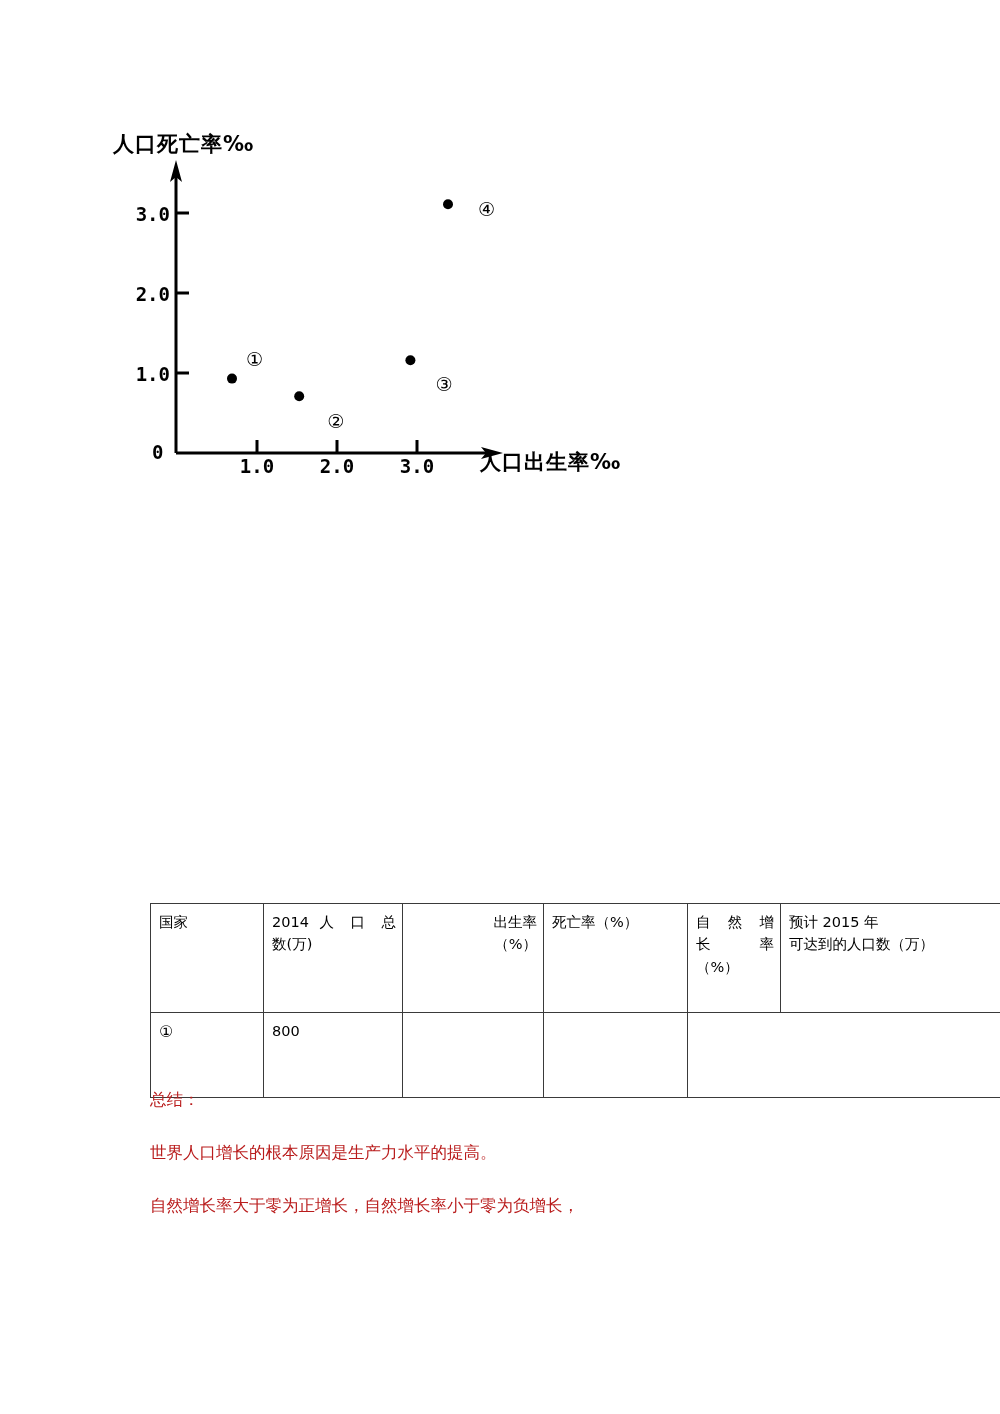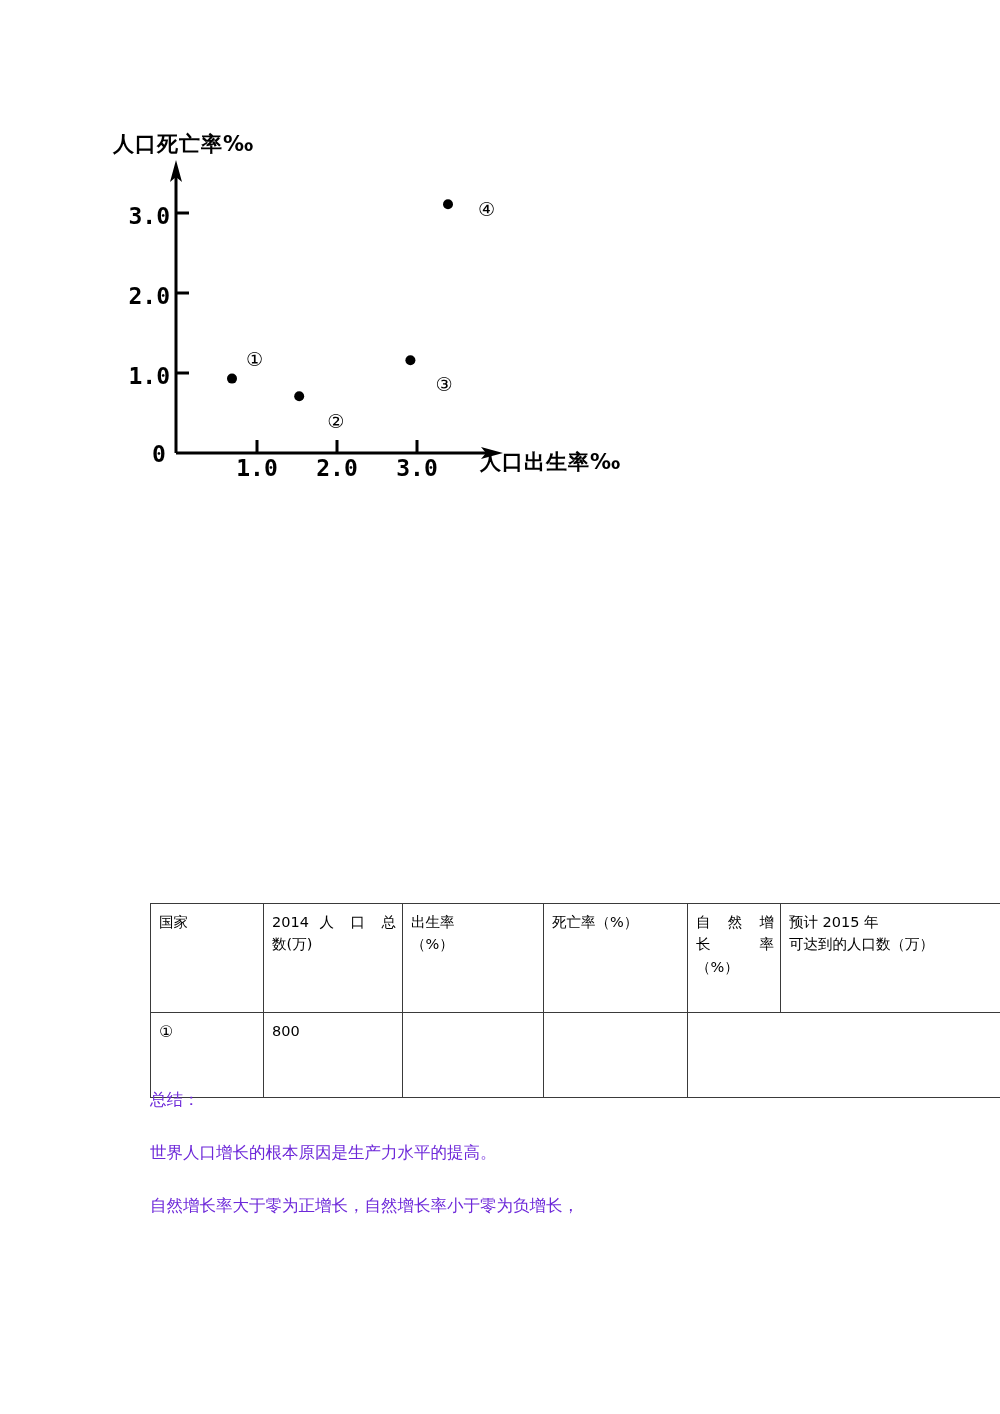--- a/index.html
+++ b/index.html
@@ -37,21 +37,21 @@
     letter-spacing: 1px;
     white-space: nowrap;
     color: #000;
   }
   #y-axis-title { left: 113px; top: 130px; }
   #x-axis-title { left: 480px; top: 448px; }
 
   .tick-label {
     position: absolute;
     font-family: "DejaVu Sans Mono", "Liberation Mono", monospace;
-    font-size: 23px;
+    font-size: 19px;
     font-weight: 700;
     color: #000;
     white-space: nowrap;
   }
   .y-tick { text-align: right; width: 44px; }
   .x-tick { text-align: center; width: 46px; }
 
   .point-label {
     position: absolute;
     font-family: "DejaVu Sans", "Liberation Sans", sans-serif;
@@ -79,37 +79,37 @@
   table.doc-table td {
     border: 1px solid #3a3a3a;
     vertical-align: top;
     padding: 7px 6px 19px 8px;
     line-height: 1.55;
   }
   tr.header-row td { height: 82px; }
   tr.data-row td { height: 58px; }
   td.c-country { width: 98px; }
   td.c-total   { width: 124px; text-align: justify; text-align-last: justify; }
-  td.c-birth   { width: 126px; }
+  td.c-birth   { width: 126px; text-align: right; }
   td.c-death   { width: 129px; }
   td.c-natural { width: 78px; text-align: justify; text-align-last: justify; }
   td.c-forecast { width: auto; }
   td.no-border-right { border-right: none; }
   .nowrapline { white-space: nowrap; }
   .circled { font-size: 16px; }
 
   
   #summary-block {
     position: absolute;
     left: 150px;
     top: 1088px;
     width: 780px;
     font-family: "DejaVu Sans", "Liberation Sans", sans-serif;
     font-size: 16.5px;
-    color: #6d28d9;
+    color: #b91c1c;
   }
   #summary-block p {
     margin: 0 0 30px 0;
     line-height: 1.4;
     white-space: nowrap;
   }
 </style>
 </head>
 <body>
 

